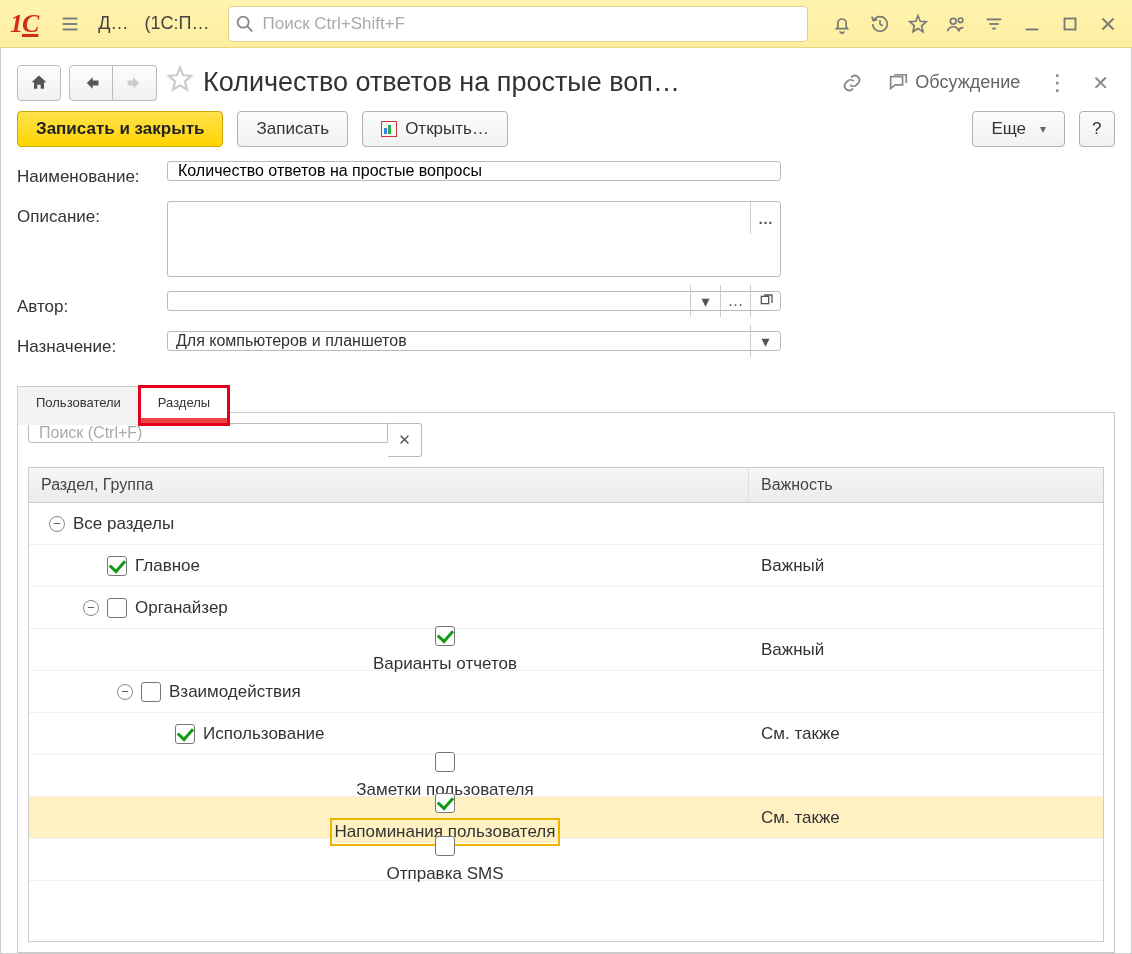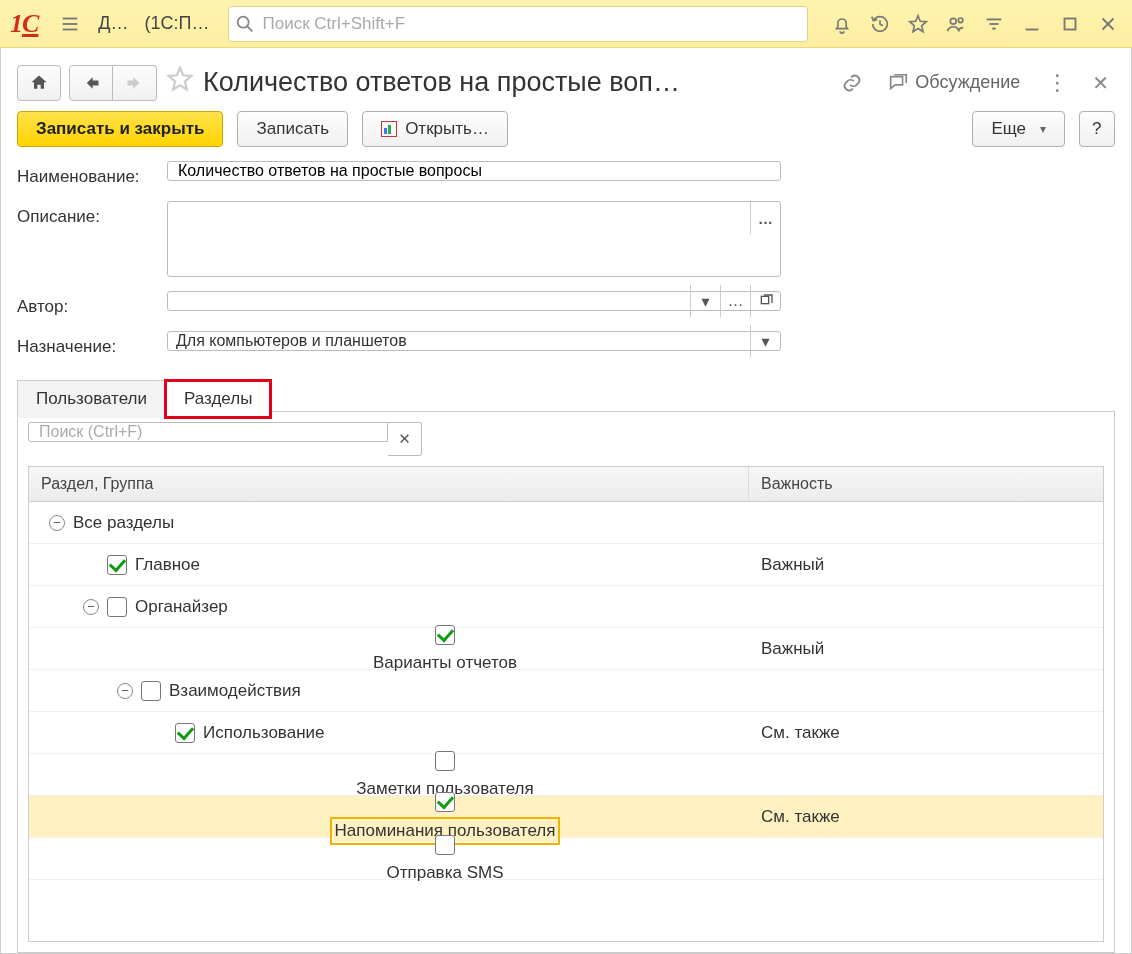--- a/index.html
+++ b/index.html
@@ -172,32 +172,32 @@
   .combo .seg {
     width: 30px; height:32px; border-left:1px solid #ccc;
     display:flex; align-items:center; justify-content:center;
     color:#555; cursor:pointer;
   }
 
   
   .tabs { margin-top: 16px; display:flex; border-bottom:1px solid #ccc; }
   .tab {
     padding: 8px 18px;
-    font-size:17px;
+    font-size:13px;
     border:1px solid #ccc;
     border-bottom:none;
     background:#f3f3f3;
     margin-right:-1px;
     cursor:pointer;
     position:relative;
-    top:7px;
+    top:13px;
   }
   .tab.active {
     background:#fff;
-    border-bottom:1px solid #ef4444;
+    border-bottom:7px solid #ef4444;
   }
   .tab.highlight {
     outline:3px solid #e2001a;
     outline-offset:-2px;
   }
 
   
   .tab-body {
     border:1px solid #ccc;
     border-top:none;

